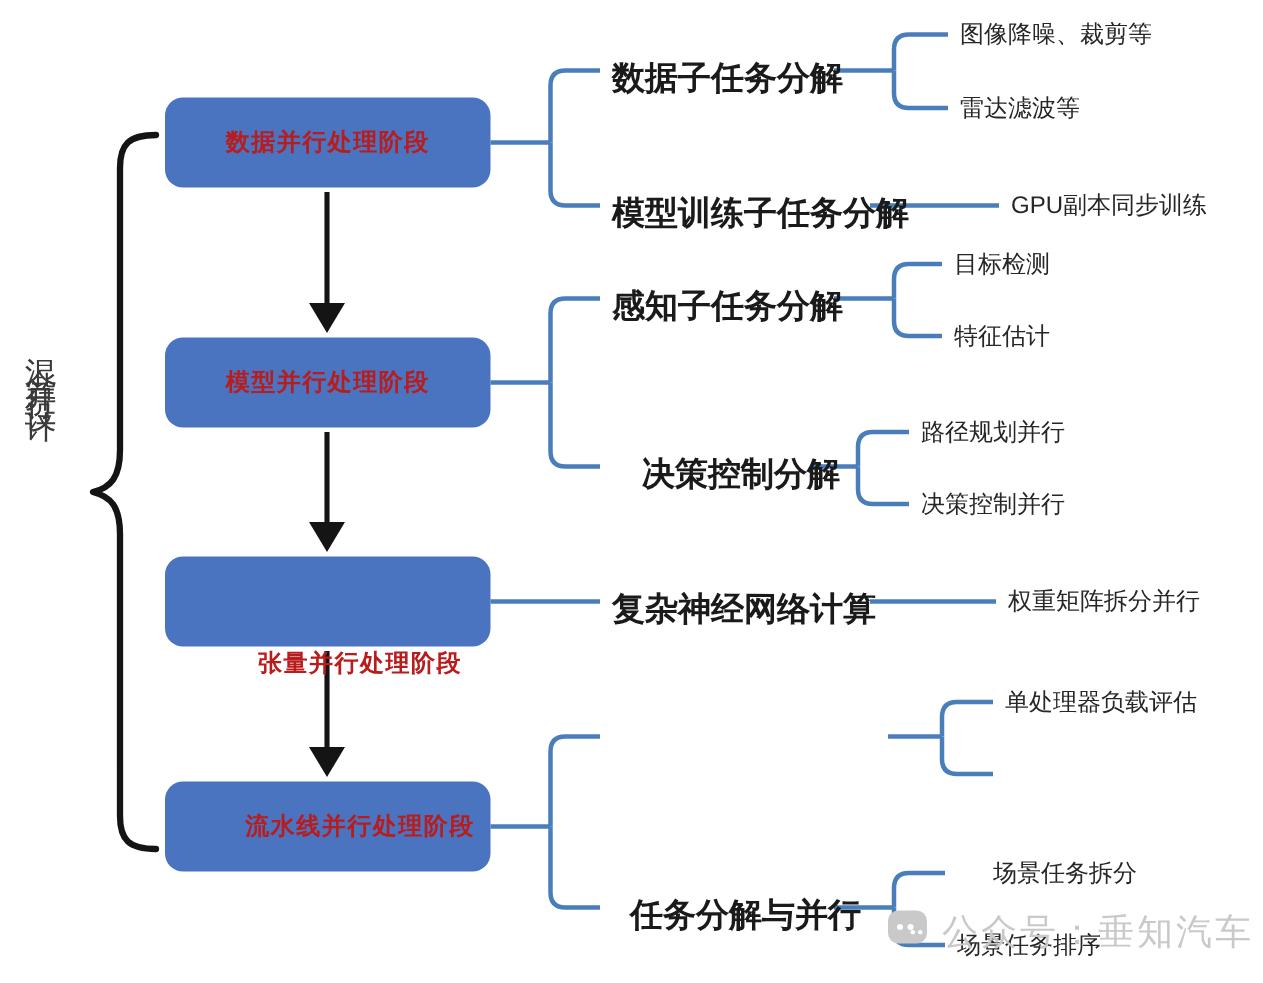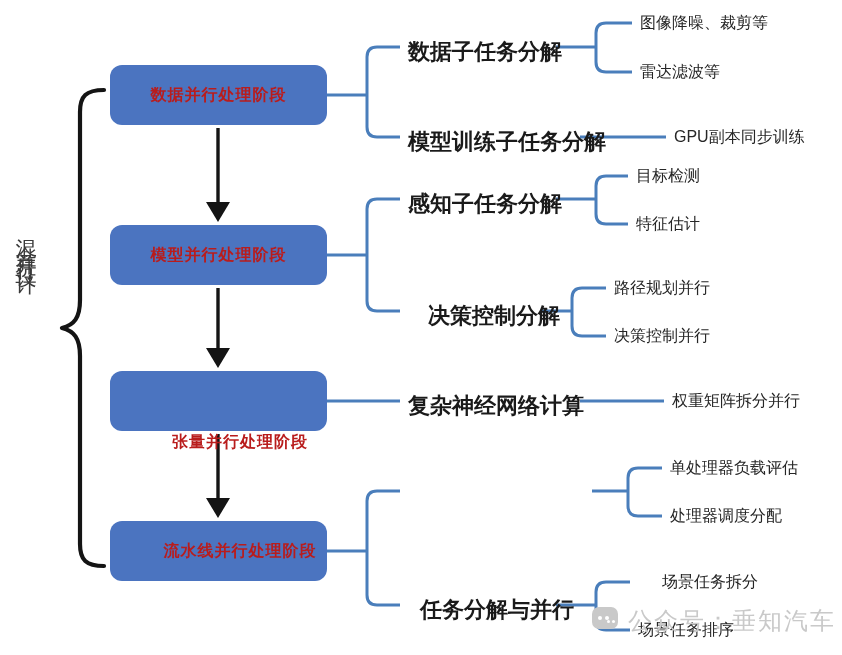--- a/index.html
+++ b/index.html
@@ -140,21 +140,20 @@
   <div class="l2-label" style="left:636px;top:214px;">特征估计</div>
 
   <div class="l1-label" style="left:408px;top:301px;margin-left:20px;">决策控制分解</div>
   <div class="l2-label" style="left:614px;top:278px;">路径规划并行</div>
   <div class="l2-label" style="left:614px;top:326px;">决策控制并行</div>
 
   <div class="l1-label" style="left:408px;top:391px;">复杂神经网络计算</div>
   <div class="l2-label" style="left:672px;top:391px;">权重矩阵拆分并行</div>
 
   <div class="l2-label" style="left:670px;top:458px;">单处理器负载评估</div>
-  <div class="l2-label" style="left:670px;top:506px;">处理器调度分配</div>
 
   <div class="l1-label" style="left:420px;top:595px;">任务分解与并行</div>
   <div class="l2-label" style="left:662px;top:572px;text-align:center;">场景任务拆分</div>
   <div class="l2-label" style="left:638px;top:620px;">场景任务排序</div>
 
   <div class="wm-badge" style="left:592px;top:607px;"></div>
   <div class="watermark" style="left:628px;top:605px;">公众号：垂知汽车</div>
 
 </div>
 

